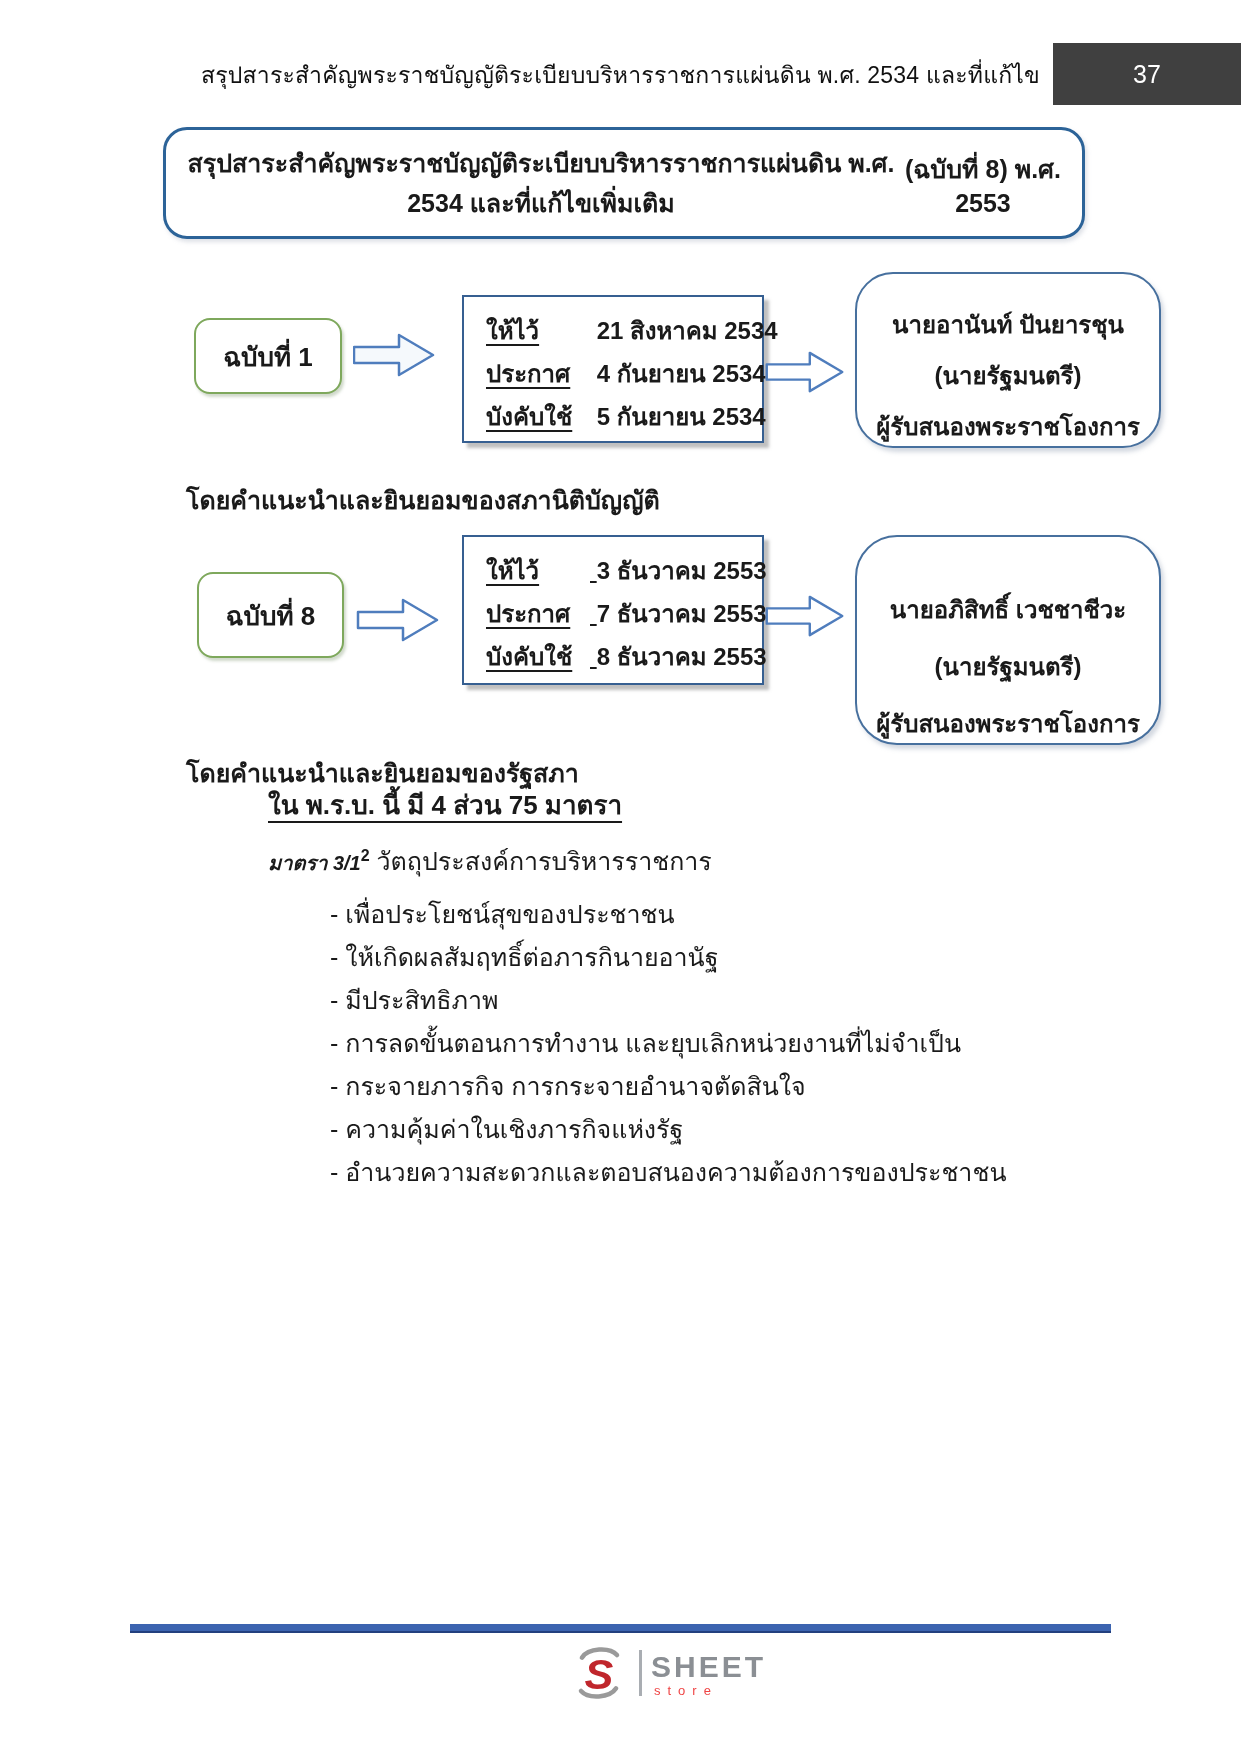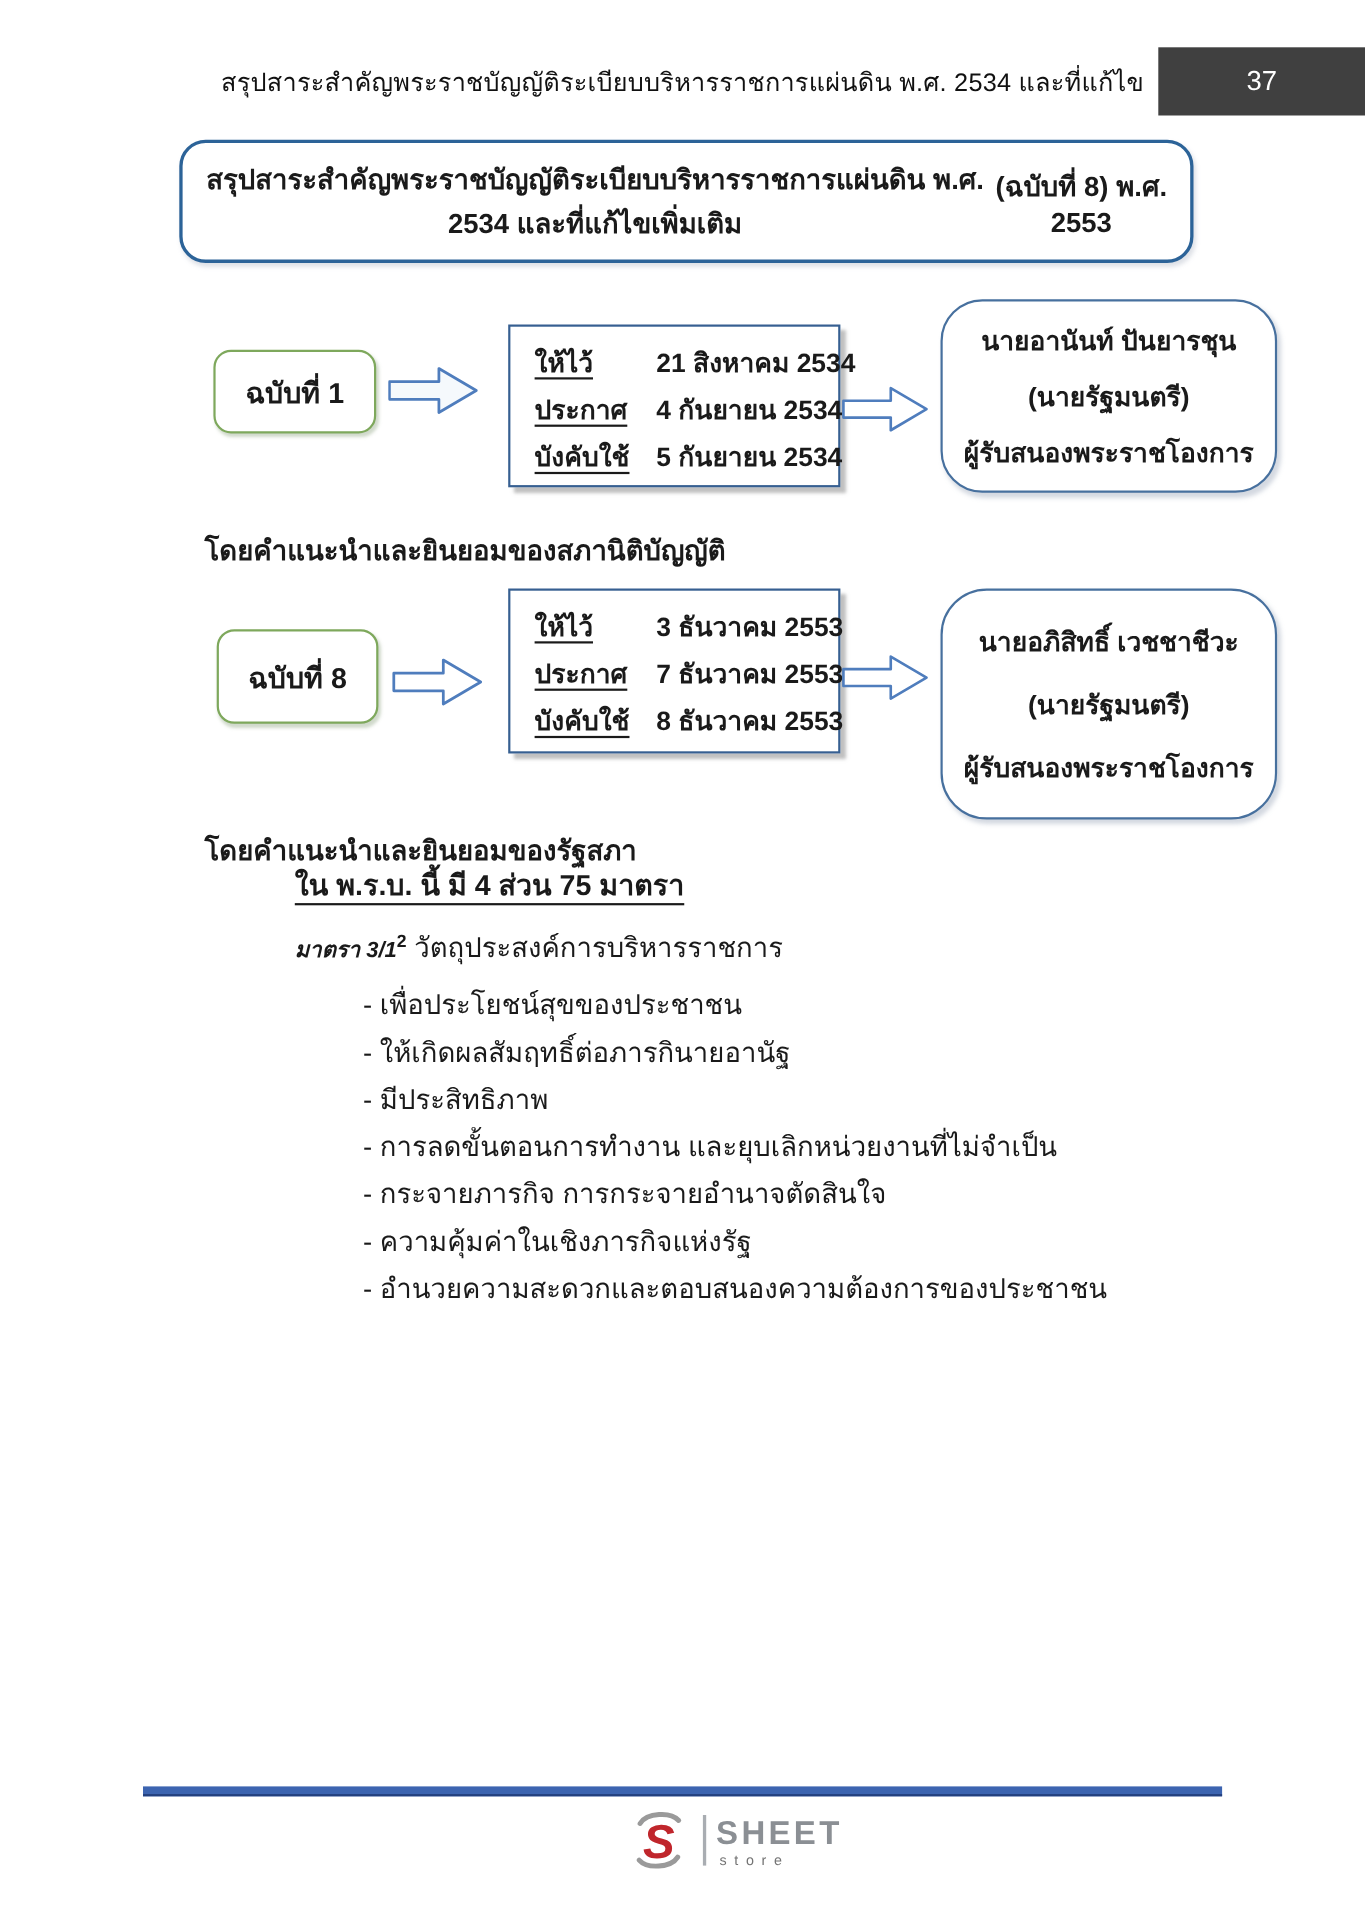--- a/index.html
+++ b/index.html
@@ -43,32 +43,32 @@
   .a1b { left:764px; top:350px; }
   .a2a { left:356px; top:597px; }
   .a2b { left:764px; top:594px; }
   
   .dates-box {
     position:absolute; width:302px; border:2px solid #365f91; background:#ffffff;
     box-shadow:5px 5px 3px rgba(140,140,140,0.55);
     padding:12px 11px 0 22px;
   }
   .dates1 { left:462px; top:295px; height:148px; }
-  .dates2 { left:462px; top:535px; height:150px; }
+  .dates2 { left:462px; top:535px; height:150px;text-decoration:underline; }
   .date-row { line-height:43px; font-size:24px; font-weight:bold; white-space:nowrap; }
   .date-row .dlabel {
     display:inline-block; min-width:104px;
     text-decoration:underline; text-underline-offset:5px; text-decoration-thickness:2px;
   }
   .date-row .dvalue { display:inline-block; }
   
   .signer-box {
     position:absolute; width:306px; border:2px solid #47709e; background:#ffffff;
     box-shadow:3px 4px 4px rgba(170,180,195,0.5);
-    display:flex; flex-direction:column; align-items:center; justify-content:center;
+    display:flex; flex-direction:column; align-items:center; justify-content:flex-end;
     font-size:24px; font-weight:bold; text-align:center;
   }
   .signer1 { left:855px; top:272px; height:176px; border-radius:38px; gap:12px; }
   .signer2 { left:855px; top:535px; height:210px; border-radius:42px; gap:18px; }
   
   .note { position:absolute; left:186px; font-size:25px; font-weight:bold; }
   .note1 { top:480px; }
   .note2 { top:753px; }
   
   .body-block { position:absolute; left:268px; top:784px; width:840px; }
@@ -87,21 +87,21 @@
     background:#3c64b0; border-bottom:2px solid #23407e;
   }
   .logo-mark { position:absolute; left:572px; top:1646px; width:54px; height:54px; }
   .logo-divider { position:absolute; left:639px; top:1650px; width:3px; height:46px; background:#a9adb2; }
   .logo-word {
     position:absolute; left:651px; top:1650px; font-size:30px; font-weight:bold;
     color:#8b8f94; letter-spacing:3px;
   }
   .logo-sub {
     position:absolute; left:654px; top:1683px; font-size:13px;
-    color:#737373; letter-spacing:7px;
+    color:#ef4444; letter-spacing:7px;
   }
 </style>
 </head>
 <body>
 
 <div class="page">
 
   <div class="header-title">สรุปสาระสำคัญพระราชบัญญัติระเบียบบริหารราชการแผ่นดิน พ.ศ. 2534 และที่แก้ไข</div>
   <div class="pageno-box">
     <span>37</span>

